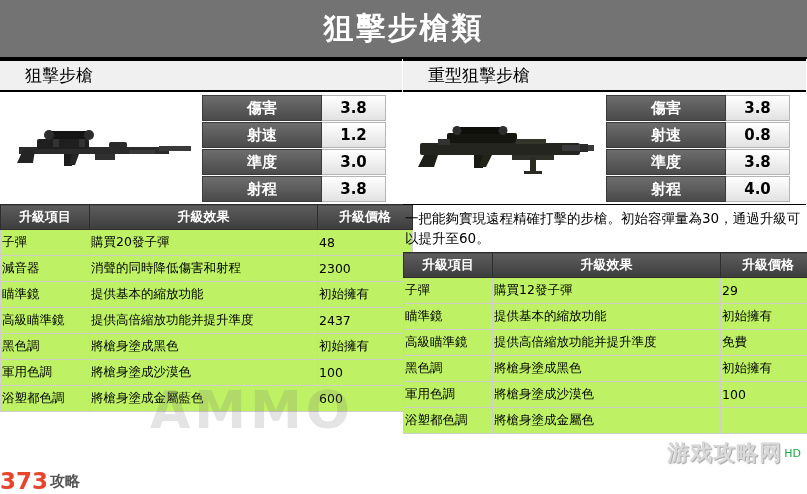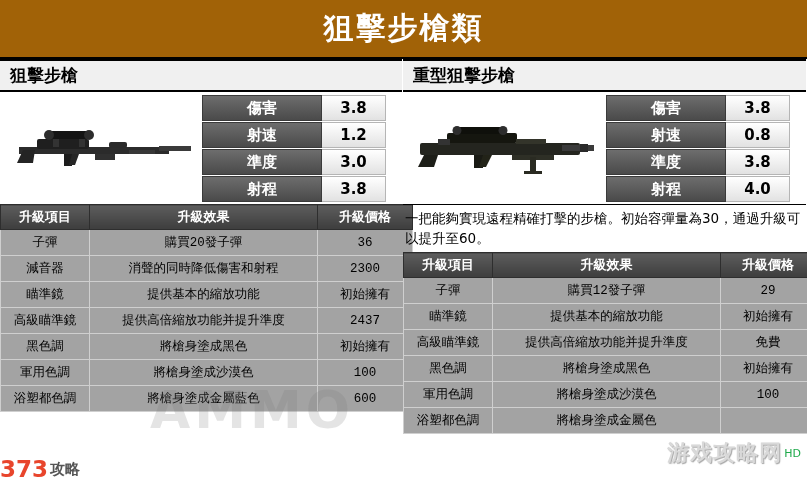--- a/index.html
+++ b/index.html
@@ -8,21 +8,21 @@
     background:#ffffff;
     font-family:"DejaVu Sans","Liberation Sans",sans-serif;
     overflow:hidden;
     position:relative;
   }
   .page{width:807px;height:494px;position:relative;box-sizing:border-box;}
 
   
   .header{
     height:57px;
-    background:#a16207;
+    background:#737373;
     color:#ffffff;
     display:flex;align-items:center;justify-content:center;
     border-bottom:2px solid #000;
   }
   .header-title{
     font-size:30px;
     font-weight:bold;
     letter-spacing:2px;
     color:#ffffff;
   }
@@ -31,22 +31,22 @@
   .columns{display:flex;width:807px;}
   .col{width:403px;box-sizing:border-box;}
   .col.left{border-right:1px solid #ffffff;}
 
   .weapon-name{
     background:#f0f0f0;
     border-top:2px solid #000;
     border-bottom:2px solid #000;
     height:33px;
     display:flex;align-items:center;
-    padding-left:10px;
-    font-size:17px;font-weight:bold;color:#000;
+    padding-left:25px;
+    font-size:17px;font-weight:normal;color:#000;
     box-sizing:border-box;
   }
 
   .weapon-body{
     display:flex;
     height:112px;
     background:#ffffff;
   }
   .gun-art{
     flex:1;
@@ -100,27 +100,26 @@
     table-layout:fixed;
   }
   table.upg th{
     background:linear-gradient(#5d5d5d,#3d3d3d);
     color:#ffffff;
     font-size:13px;font-weight:bold;
     height:22px;
     border:1px solid #2e2e2e;
   }
   table.upg td{
-    background:#a3a3a3;
+    background:#bef264;
     color:#000;
     font-size:12.5px;
     height:23px;
-    text-align:center;
     border:1px solid #cfcfcf;
-    overflow:hidden;white-space:nowrap;font-family:Liberation Mono, monospace;
+    overflow:hidden;white-space:nowrap;
   }
   .c-item{width:86px;}
   .c-effect{width:225px;}
   .c-price{width:92px;}
 
   
   .gun-svg{display:block;}
 
   
   .wm-center{
@@ -142,21 +141,21 @@
   .wm-right .wtxt{
     font-size:22px;font-weight:bold;color:#d9d9d9;
     text-shadow:1px 1px 1px rgba(0,0,0,.35);
     letter-spacing:1px;
   }
   .wm-right .wgreen{
     font-size:11px;color:#1faa4b;font-weight:normal;margin-left:2px;
   }
   .wm-bl{
     position:absolute;
-    left:0;bottom:12px;
+    left:0;bottom:0;
     display:flex;align-items:center;
     pointer-events:none;
   }
   .wm-bl .num{
     font-size:23px;font-weight:bold;color:#e8452c;
   }
   .wm-bl .t2{
     font-size:15px;font-weight:bold;color:#555;margin-left:2px;
   }
 </style>
@@ -218,21 +217,21 @@
       <table class="upg">
         <tbody>
             <tr>
           <th class="c-item">升級項目</th>
           <th class="c-effect">升級效果</th>
           <th class="c-price">升級價格</th>
         </tr>
         <tr>
           <td>子彈</td>
           <td>購買20發子彈</td>
-          <td>36</td>
+          <td>48</td>
         </tr>
         <tr>
           <td>減音器</td>
           <td>消聲的同時降低傷害和射程</td>
           <td>2300</td>
         </tr>
         <tr>
           <td>瞄準鏡</td>
           <td>提供基本的縮放功能</td>
           <td>初始擁有</td>

